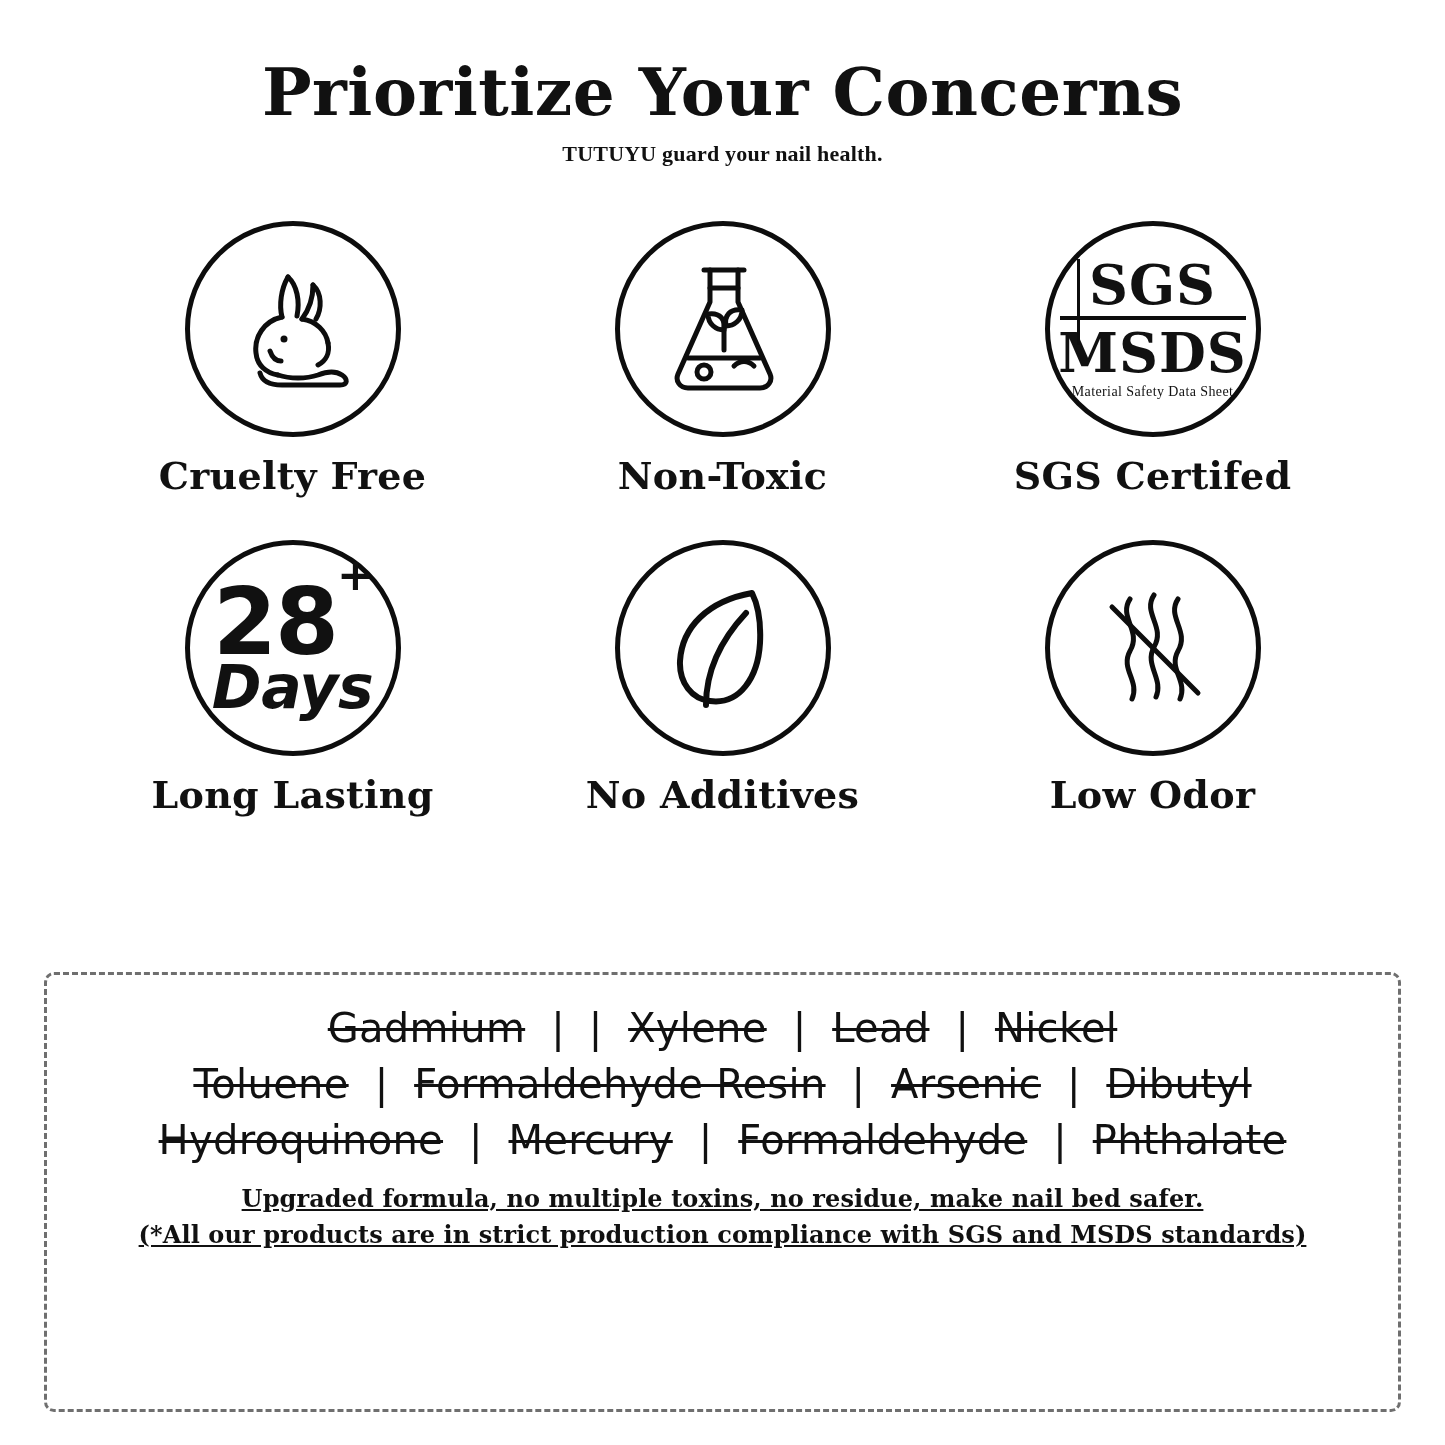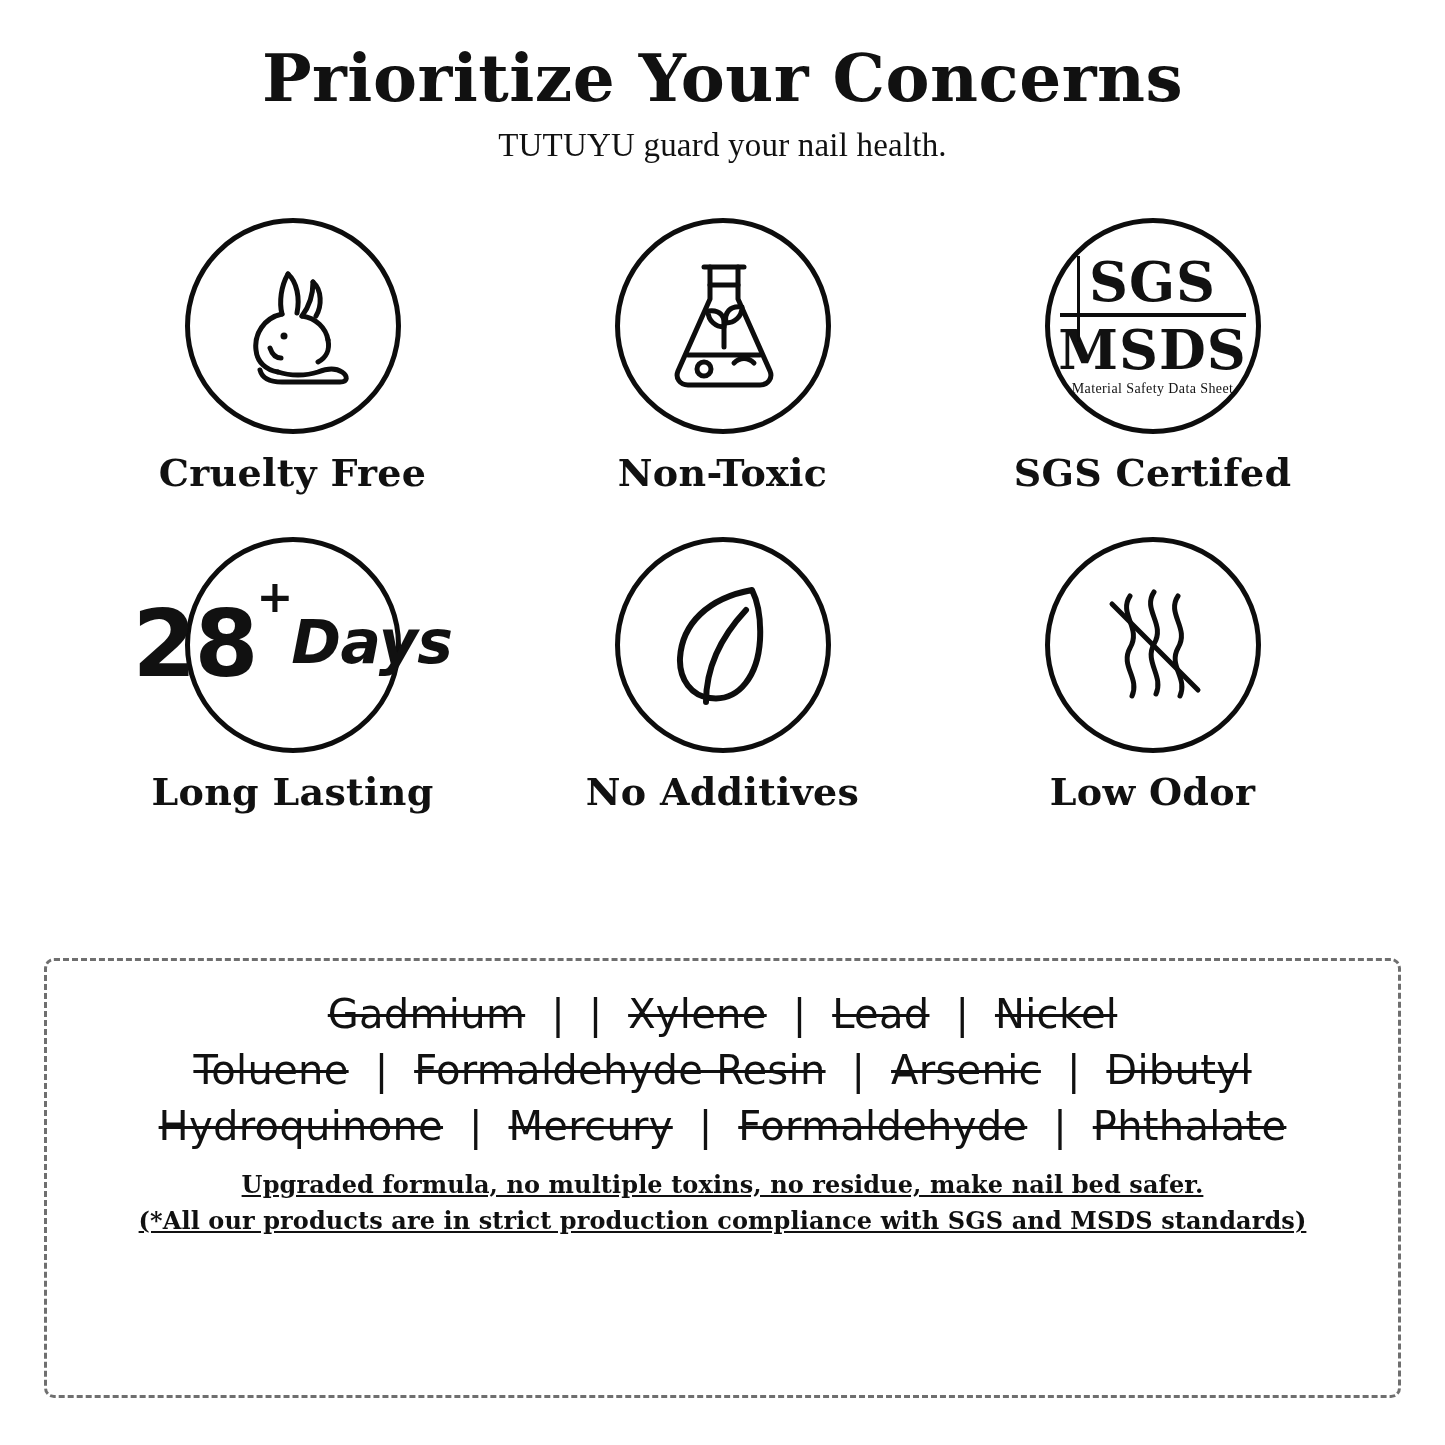--- a/index.html
+++ b/index.html
@@ -19,33 +19,34 @@
     position: relative;
     width: 1445px;
     height: 1445px;
     background: #ffffff;
   }
 
   
   .header {
     text-align: center;
     padding-top: 44px;
+    margin-top: 14px;
   }
   .title {
     font-family: "DejaVu Serif", serif;
     font-size: 66px;
     font-weight: 700;
     letter-spacing: 0.5px;
     line-height: 1.05;
     margin: 0;
   }
   .subtitle {
     font-family: "Liberation Serif", serif;
-    font-size: 33px;
-    font-weight: 400;
+    font-size: 22px;
+    font-weight: 700;
     margin: 14px 0 0 0;
     letter-spacing: 0.2px;
   }
 
   
   .features {
     margin: 54px auto 0 auto;
     width: 1290px;
     display: grid;
     grid-template-columns: repeat(3, 1fr);
@@ -111,21 +112,21 @@
   .sgs-sub {
     font-family: "Liberation Serif", serif;
     font-size: 14px;
     letter-spacing: 0.4px;
     margin-top: 4px;
   }
 
   
   .days-wrap {
     display: flex;
-    flex-direction: row;
+    flex-direction: column;
     align-items: center;
     justify-content: center;
     line-height: 0.92;
   }
   .days-num {
     font-family: "DejaVu Sans", sans-serif;
     font-weight: 700;
     font-size: 92px;
     letter-spacing: -2px;
     position: relative;

